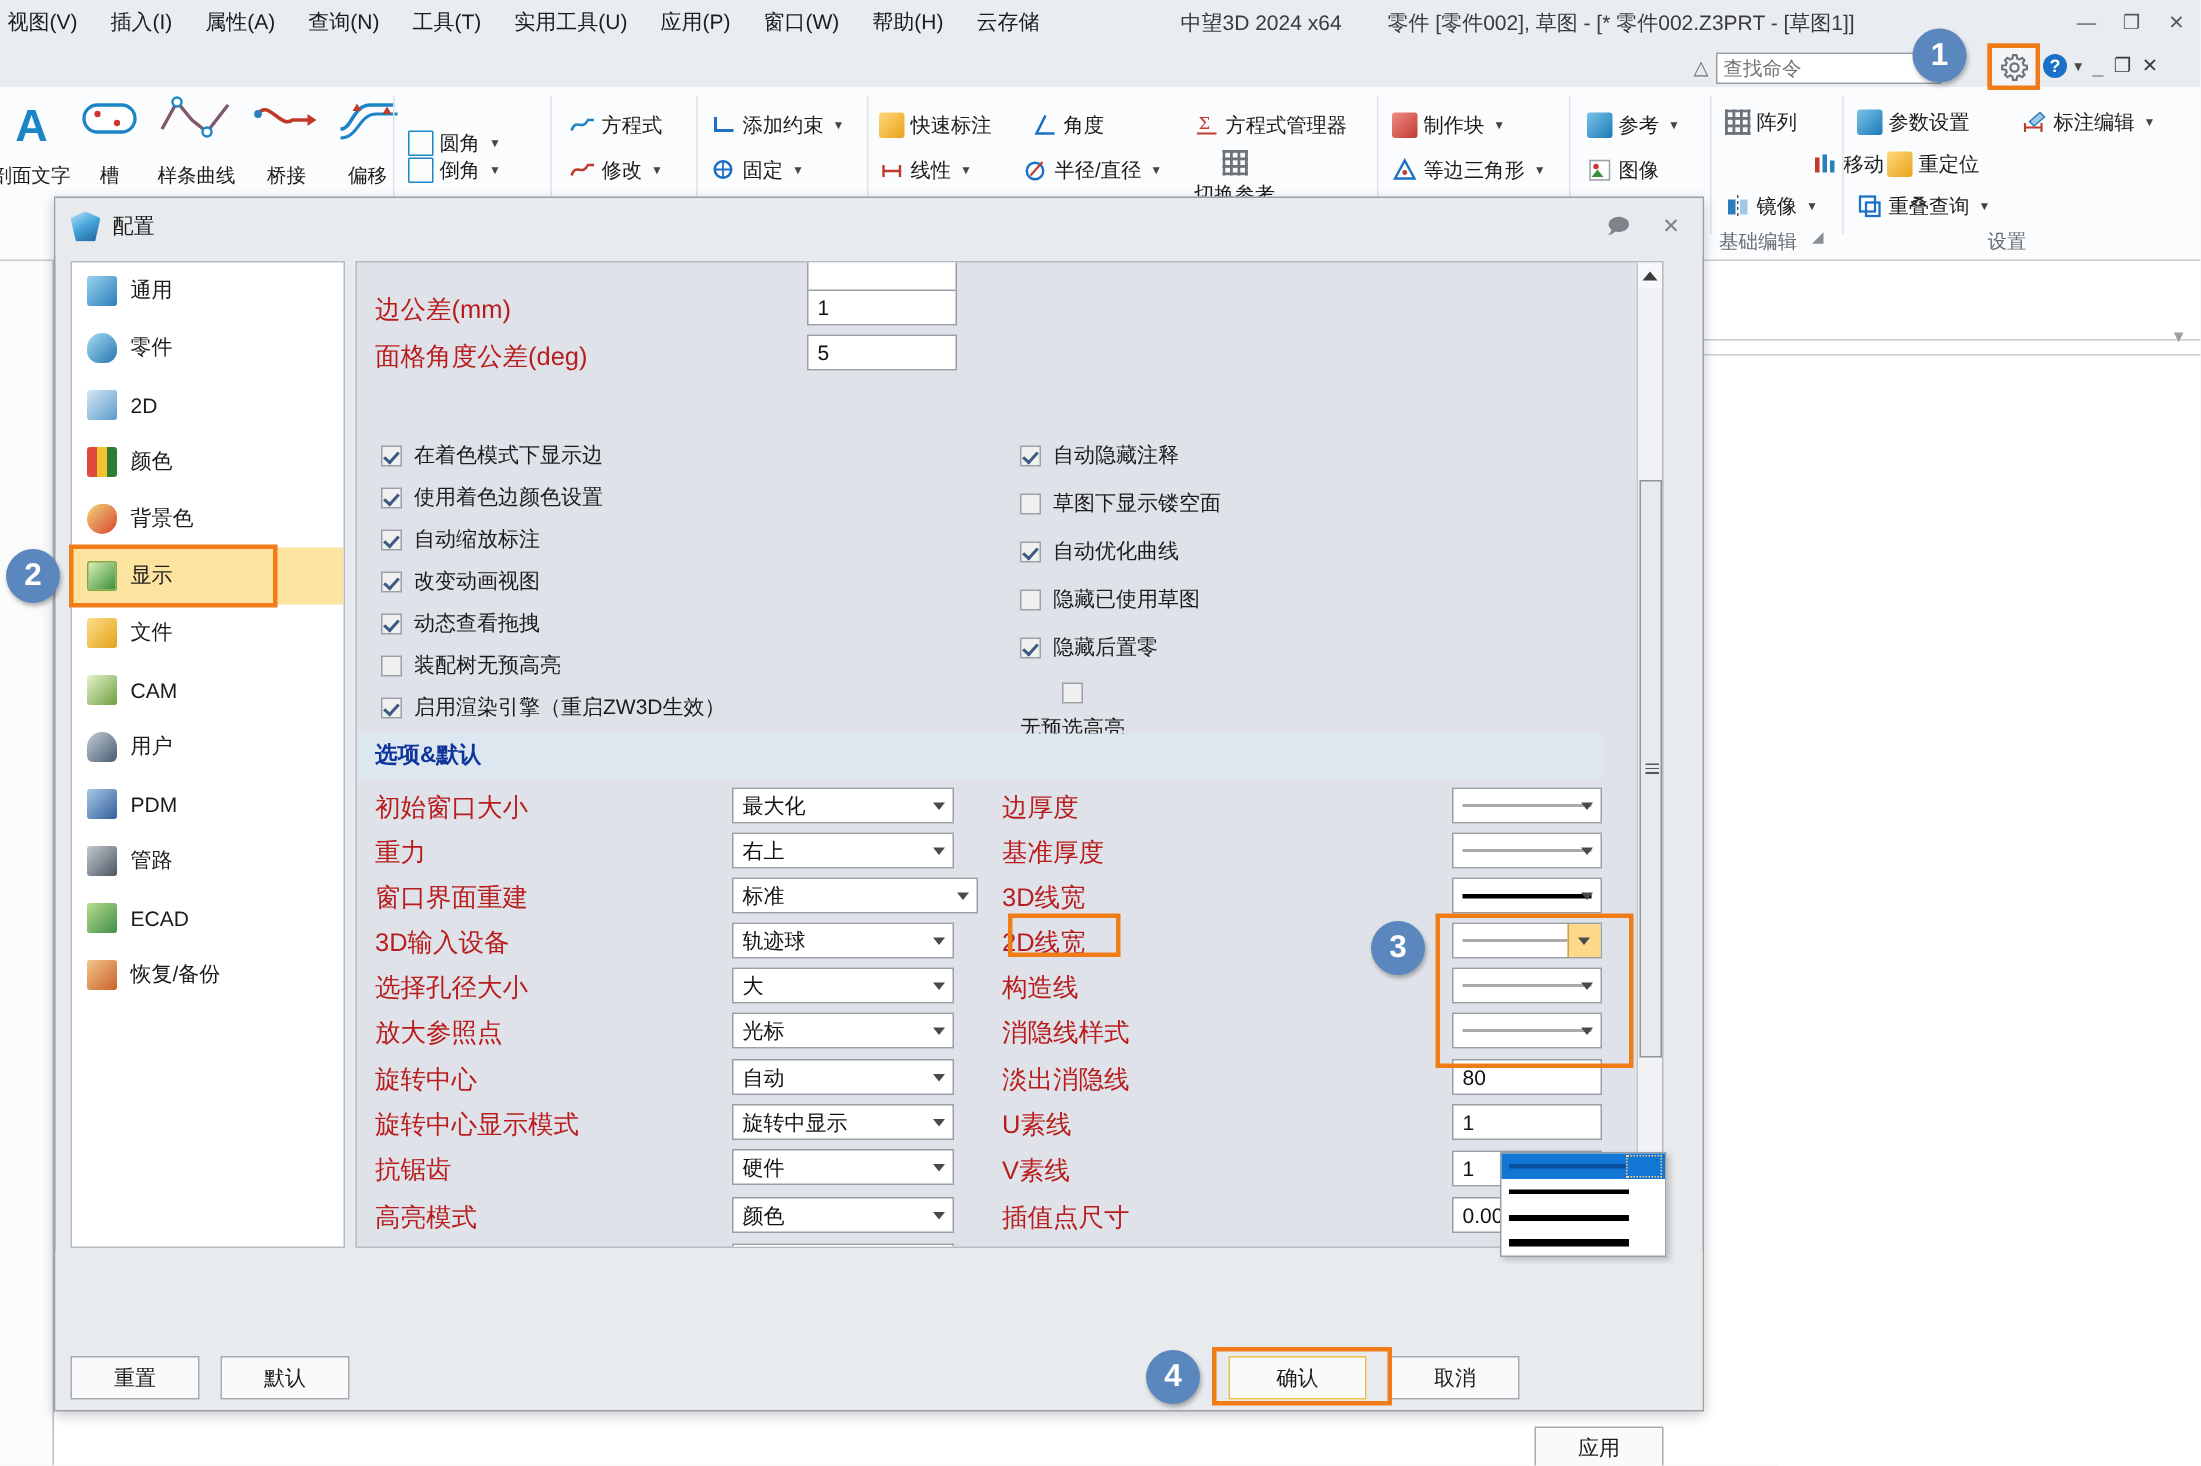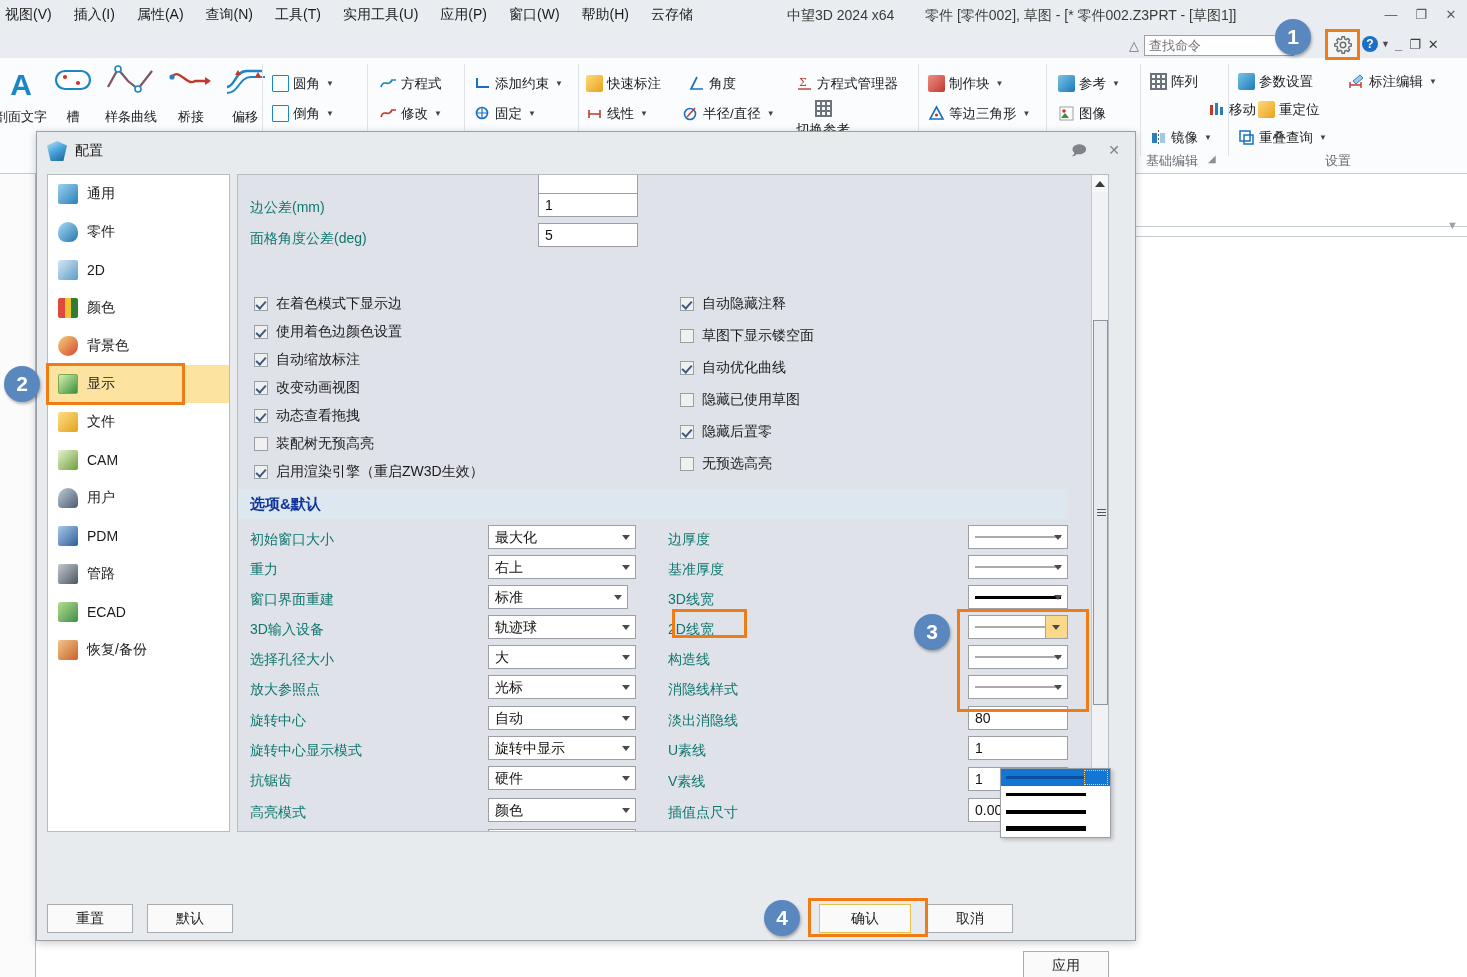--- a/index.html
+++ b/index.html
@@ -157,21 +157,21 @@
   
   .dlg-content {
     position:absolute; left:200px; top:42px; width:872px; height:658px;
     background:#dfe3e9; border:1px solid #b6bcc2; overflow:hidden;
   }
   .sec-header {
     position:absolute; left:0; width:830px; height:30px; line-height:30px;
     background:#dce7f0; color:#10359b; font-weight:bold; font-size:15px; padding-left:12px;
   }
   .fld-label {
-    position:absolute; font-size:14px; color:#0f766e; white-space:nowrap; line-height:20px;
+    position:absolute; font-size:17px; color:#b91c1c; white-space:nowrap; line-height:20px;
   }
   .cbx-row {
     position:absolute; display:flex; align-items:center; gap:8px;
     font-size:14px; color:#1b1b1b; white-space:nowrap;
   }
   .cbx {
     width:14px;height:14px; flex:none;
     border:1px solid #9aa0a6; background:#f0f0f0; position:relative;
   }
   .cbx.checked::after {
@@ -347,21 +347,21 @@
           <path d="M6 30 C18 30, 18 14, 30 14 L44 14" fill="none" stroke="#1B85C6" stroke-width="2"></path>
           <path d="M14 12 l3-5 3 5z" fill="#C0392B"></path>
             <path d="M34 14 l3-5 3 5z" fill="#C0392B"></path>
         </svg>
       </span>
       <span class="cap">偏移</span>
     </div>
 
     <div class="rb-sep" style="left:262px;"></div>
 
-    <div class="rb-small" style="left:272px;top:12px;">
+    <div class="rb-small" style="left:272px;top:24px;">
       <span class="ic ic-sq"></span>
       <span>圆角</span>
       <span class="dd">▼</span>
     </div>
     <div class="rb-small" style="left:272px;top:42px;">
       <span class="ic ic-sq"></span>
       <span>倒角</span>
       <span class="dd">▼</span>
     </div>
 
@@ -681,41 +681,41 @@
         <span>自动优化曲线</span>
       </div>
       <div class="cbx-row" style="left:442px;top:216px;">
         <span class="cbx"></span>
         <span>隐藏已使用草图</span>
       </div>
       <div class="cbx-row" style="left:442px;top:248px;">
         <span class="cbx checked"></span>
         <span>隐藏后置零</span>
       </div>
-      <div class="cbx-row" style="left:442px;top:280px;">
+      <div class="cbx-row" style="left:442px;top:280px;flex-direction:column;">
         <span class="cbx"></span>
         <span>无预选高亮</span>
       </div>
 
       <div class="sec-header" style="top:314px;">选项&amp;默认</div>
 
       <div class="fld-label" style="left:12px;top:354px;">初始窗口大小</div>
       <div class="sel" style="left:250px;top:350px;width:148px;">
           <span>最大化</span>
           <span class="arw"></span>
         </div>
 
       <div class="fld-label" style="left:12px;top:384px;">重力</div>
       <div class="sel" style="left:250px;top:380px;width:148px;">
           <span>右上</span>
           <span class="arw"></span>
         </div>
 
       <div class="fld-label" style="left:12px;top:414px;">窗口界面重建</div>
-      <div class="sel" style="left:250px;top:410px;width:140px;">
+      <div class="sel" style="left:250px;top:410px;width:164px;">
           <span>标准</span>
           <span class="arw"></span>
         </div>
 
       <div class="fld-label" style="left:12px;top:444px;">3D输入设备</div>
       <div class="sel" style="left:250px;top:440px;width:148px;">
           <span>轨迹球</span>
           <span class="arw"></span>
         </div>
 

